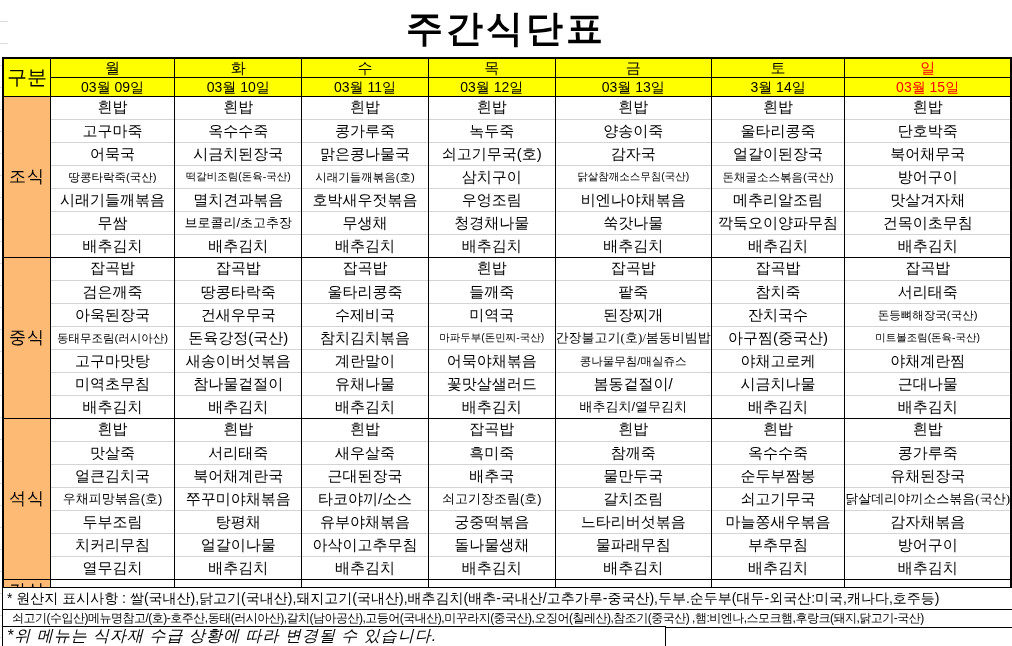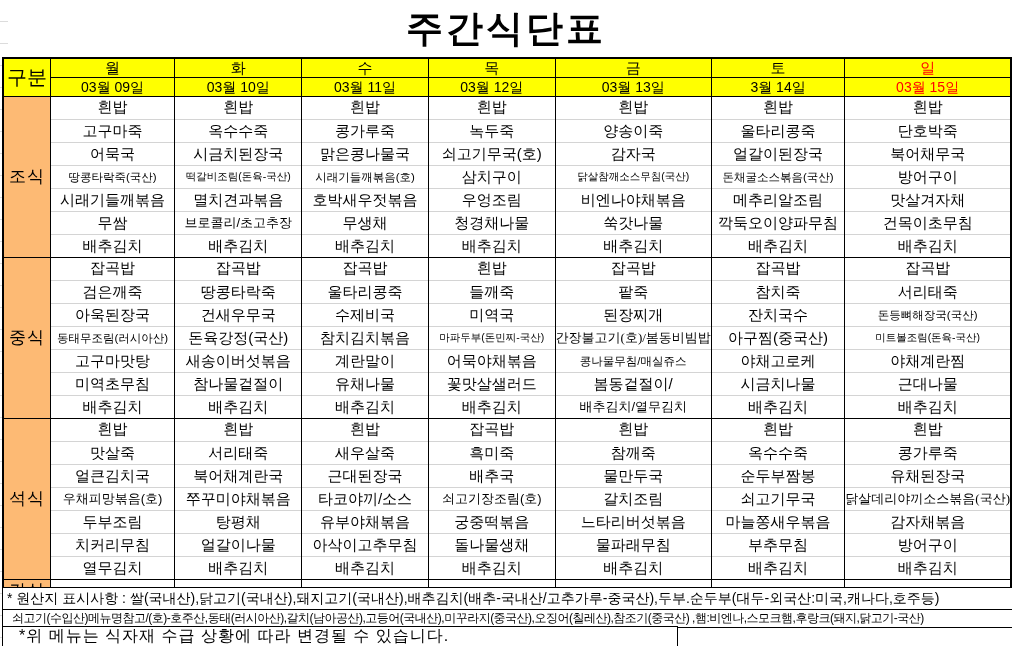--- a/index.html
+++ b/index.html
@@ -41,21 +41,21 @@
   .menu.s2{font-size:10.5px;}
   .menu.xs{font-size:13px;font-family:Liberation Serif, serif;}
   .block-top{border-top:1.5px solid #000;font-family:Liberation Serif, serif;}
   .sun{color:#FF0000;}
   .note{
     position:absolute;left:2px;background:#fff;border:1px solid #000;
     white-space:nowrap;overflow:hidden;display:flex;align-items:center;
   }
   .note1{top:587px;width:1008px;height:22px;font-size:14px;padding-left:4px;}
   .note2{top:609px;width:1002px;height:17px;font-size:12px;letter-spacing:-0.5px;padding-left:9px;}
-  .note3{top:626px;width:658px;height:19px;font-size:16px;padding-left:16px;letter-spacing:1px;}
+  .note3{top:626px;width:658px;height:19px;font-size:16px;padding-left:4px;letter-spacing:1px;font-style:italic;}
 </style>
 </head>
 <body>
 
 <div class="gutter"></div>
 
 <div class="title">주간식단표</div>
 
 <table class="menu-table">
   <colgroup>

